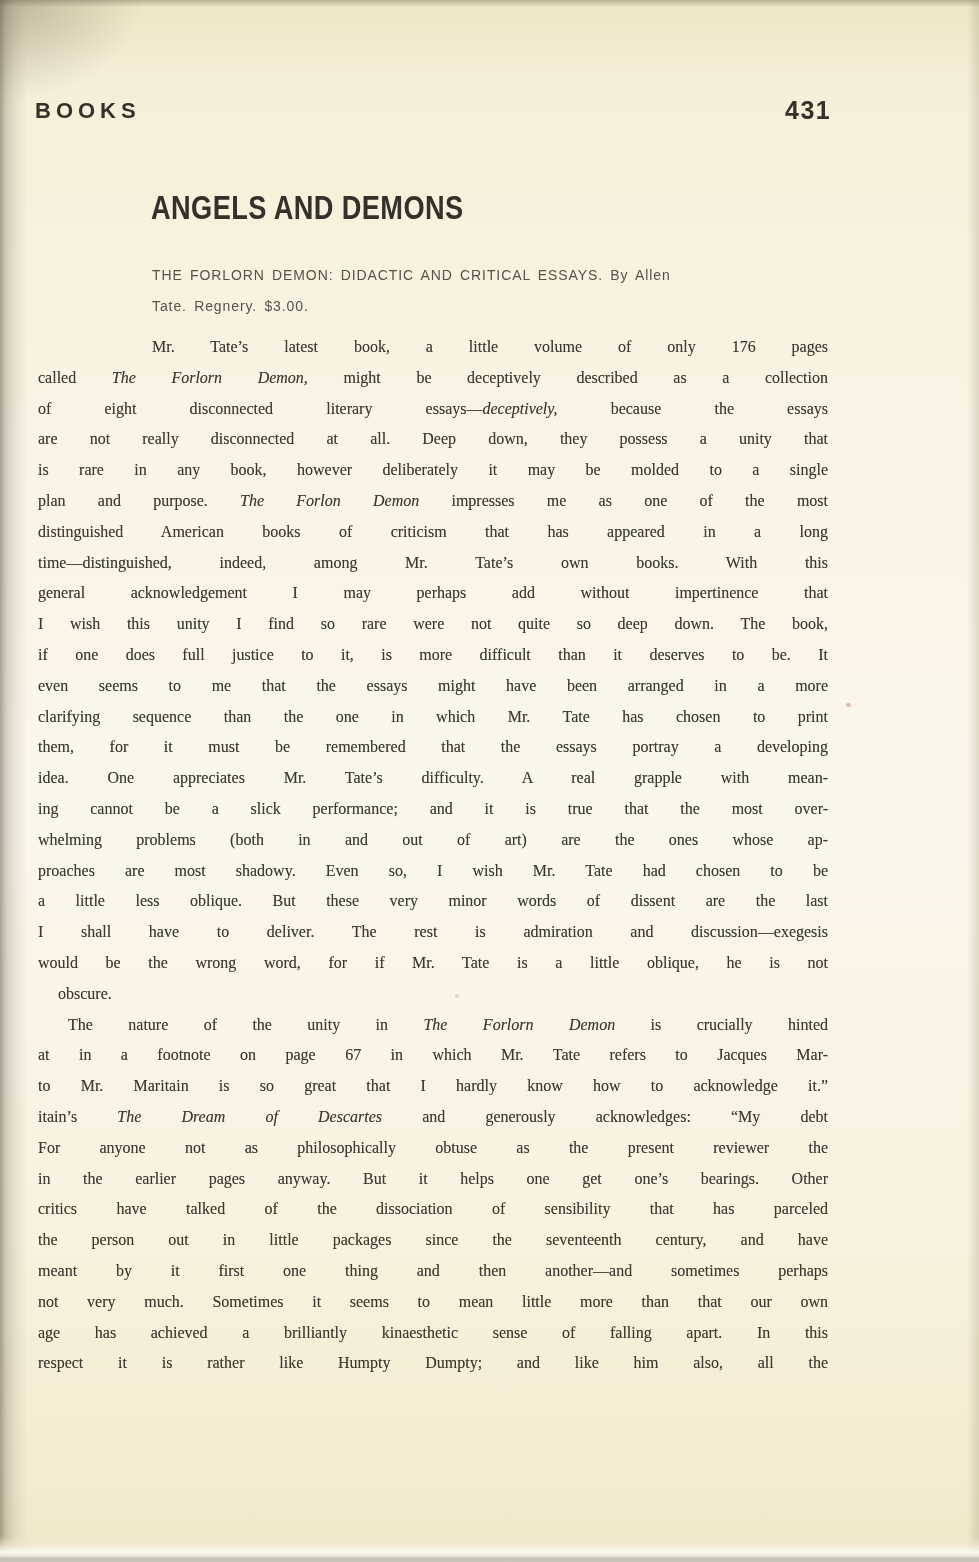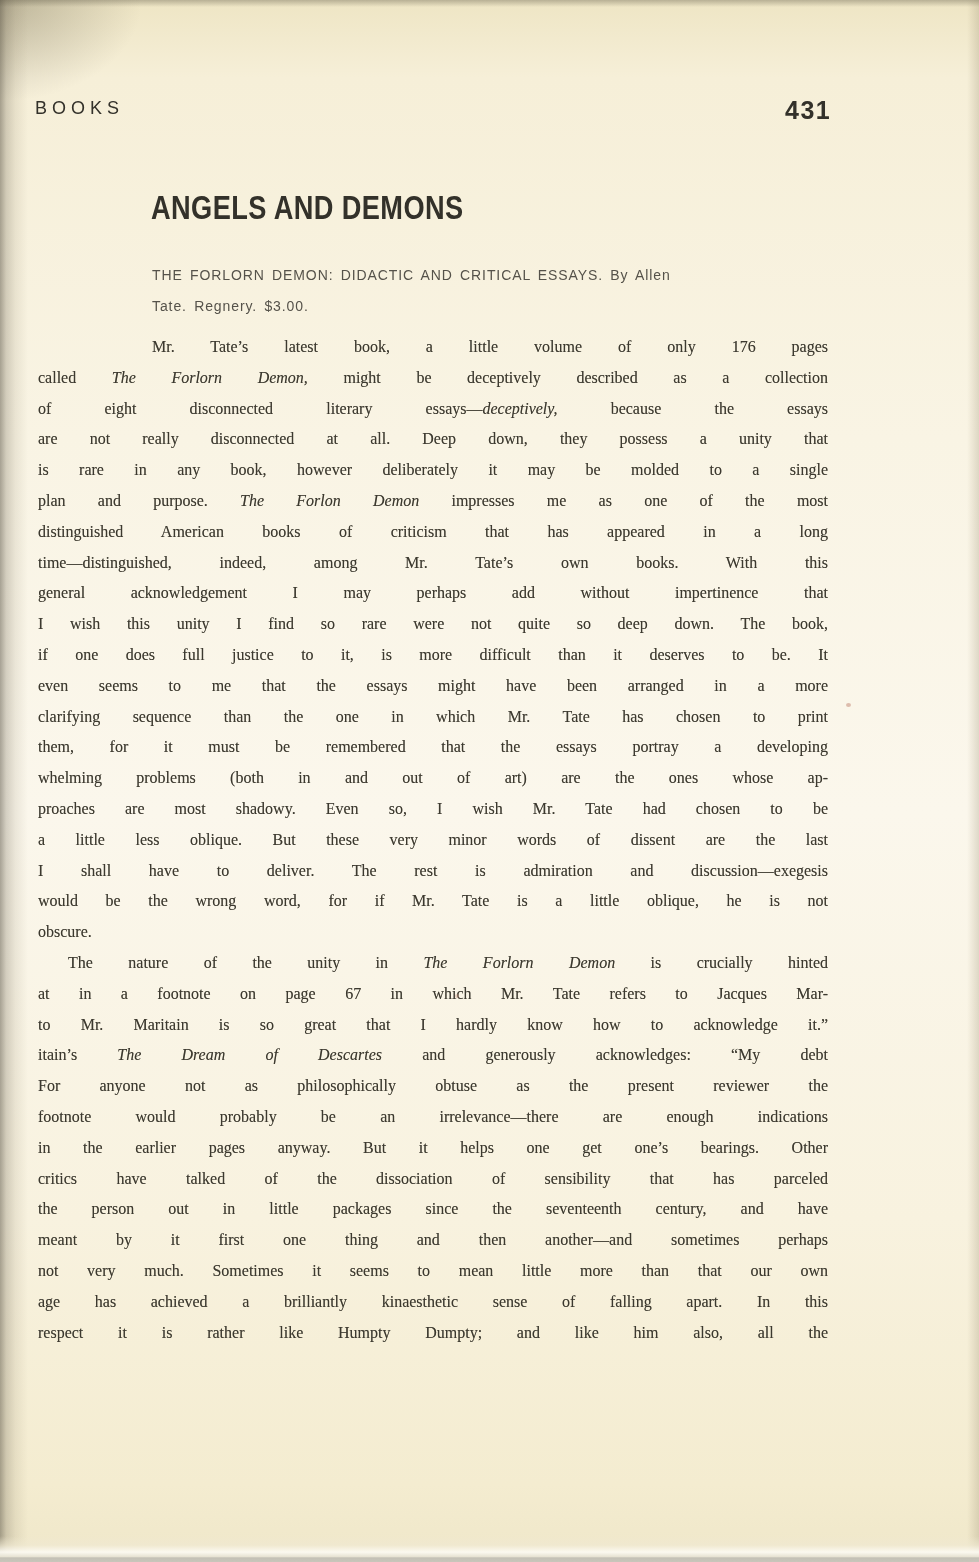--- a/index.html
+++ b/index.html
@@ -53,21 +53,21 @@
     pointer-events: none;
   }
   .speck { position: absolute; border-radius: 50%; pointer-events: none; }
   .speck-1 { left: 846px; top: 703px; width: 5px; height: 4px; background: rgba(197,140,122,0.55); }
   .speck-2 { left: 455px; top: 994px; width: 4px; height: 4px; background: rgba(200,150,130,0.40); }
 
   
   .running-head {
     position: absolute; left: 35px; top: 98px;
     font-family: "Liberation Sans", "DejaVu Sans", sans-serif;
-    font-weight: 400; font-size: 18px; letter-spacing: 5px;
+    font-weight: 700; font-size: 22px; letter-spacing: 5px;
     color: var(--heading_ink, #33312a);
     white-space: nowrap;
   }
   .page-number {
     position: absolute; left: 785px; top: 96px;
     font-family: "Liberation Sans", "DejaVu Sans", sans-serif;
     font-weight: 700; font-size: 25px; letter-spacing: 1.5px;
     color: var(--heading_ink, #33312a);
   }
   
@@ -96,21 +96,21 @@
     color: var(--ink, #3c392f);
     text-shadow: 0 0 0.5px rgba(60,57,47,0.45);
   }
   .para { margin: 0; }
   .line {
     text-align: justify;
     text-align-last: justify;
     height: 30.8px;
     white-space: normal;
   }
-  .line.flush { text-align-last: left; }
+  .line.flush { text-align-last: left; margin-left: 20px; }
   .line em { font-style: italic; }
 </style>
 </head>
 <body>
 
 <div class="page" style="--paper: #f8f2dd; --ink: #3c392f; --heading_ink: #33312a; --citation_ink: #55524a;">
   <div class="corner-shade"></div>
 
   <div class="running-head">BOOKS</div>
   <div class="page-number">431</div>
@@ -131,34 +131,35 @@
         <div class="line"><span>is rare in any book, however deliberately it may be molded to a single</span></div>
         <div class="line"><span>plan and purpose. </span><em>The Forlon Demon</em><span> impresses me as one of the most</span></div>
         <div class="line"><span>distinguished American books of criticism that has appeared in a long</span></div>
         <div class="line"><span>time—distinguished, indeed, among Mr. Tate’s own books. With this</span></div>
         <div class="line"><span>general acknowledgement I may perhaps add without impertinence that</span></div>
         <div class="line"><span>I wish this unity I find so rare were not quite so deep down. The book,</span></div>
         <div class="line"><span>if one does full justice to it, is more difficult than it deserves to be. It</span></div>
         <div class="line"><span>even seems to me that the essays might have been arranged in a more</span></div>
         <div class="line"><span>clarifying sequence than the one in which Mr. Tate has chosen to print</span></div>
         <div class="line"><span>them, for it must be remembered that the essays portray a developing</span></div>
+        <div class="line"><span>idea. One appreciates Mr. Tate’s difficulty. A real grapple with mean-</span></div>
+        <div class="line"><span>ing cannot be a slick performance; and it is true that the most over-</span></div>
         <div class="line"><span>whelming problems (both in and out of art) are the ones whose ap-</span></div>
         <div class="line"><span>proaches are most shadowy. Even so, I wish Mr. Tate had chosen to be</span></div>
         <div class="line"><span>a little less oblique. But these very minor words of dissent are the last</span></div>
         <div class="line"><span>I shall have to deliver. The rest is admiration and discussion—exegesis</span></div>
         <div class="line"><span>would be the wrong word, for if Mr. Tate is a little oblique, he is not</span></div>
         <div class="line flush"><span>obscure.</span></div>
       </div>
       <div class="para">
         <div class="line" style="text-indent: 30px;"><span>The nature of the unity in </span><em>The Forlorn Demon</em><span> is crucially hinted</span></div>
         <div class="line"><span>at in a footnote on page 67 in which Mr. Tate refers to Jacques Mar-</span></div>
         <div class="line"><span>to Mr. Maritain is so great that I hardly know how to acknowledge it.”</span></div>
         <div class="line"><span>itain’s </span><em>The Dream of Descartes</em><span> and generously acknowledges: “My debt</span></div>
         <div class="line"><span>For anyone not as philosophically obtuse as the present reviewer the</span></div>
-        <div class="line"><span>footnote would probably be an irrelevance—there are enough indications</span></div>
         <div class="line"><span>in the earlier pages anyway. But it helps one get one’s bearings. Other</span></div>
         <div class="line"><span>critics have talked of the dissociation of sensibility that has parceled</span></div>
         <div class="line"><span>the person out in little packages since the seventeenth century, and have</span></div>
         <div class="line"><span>meant by it first one thing and then another—and sometimes perhaps</span></div>
         <div class="line"><span>not very much. Sometimes it seems to mean little more than that our own</span></div>
         <div class="line"><span>age has achieved a brilliantly kinaesthetic sense of falling apart. In this</span></div>
         <div class="line"><span>respect it is rather like Humpty Dumpty; and like him also, all the</span></div>
       </div>
     </div>
 

